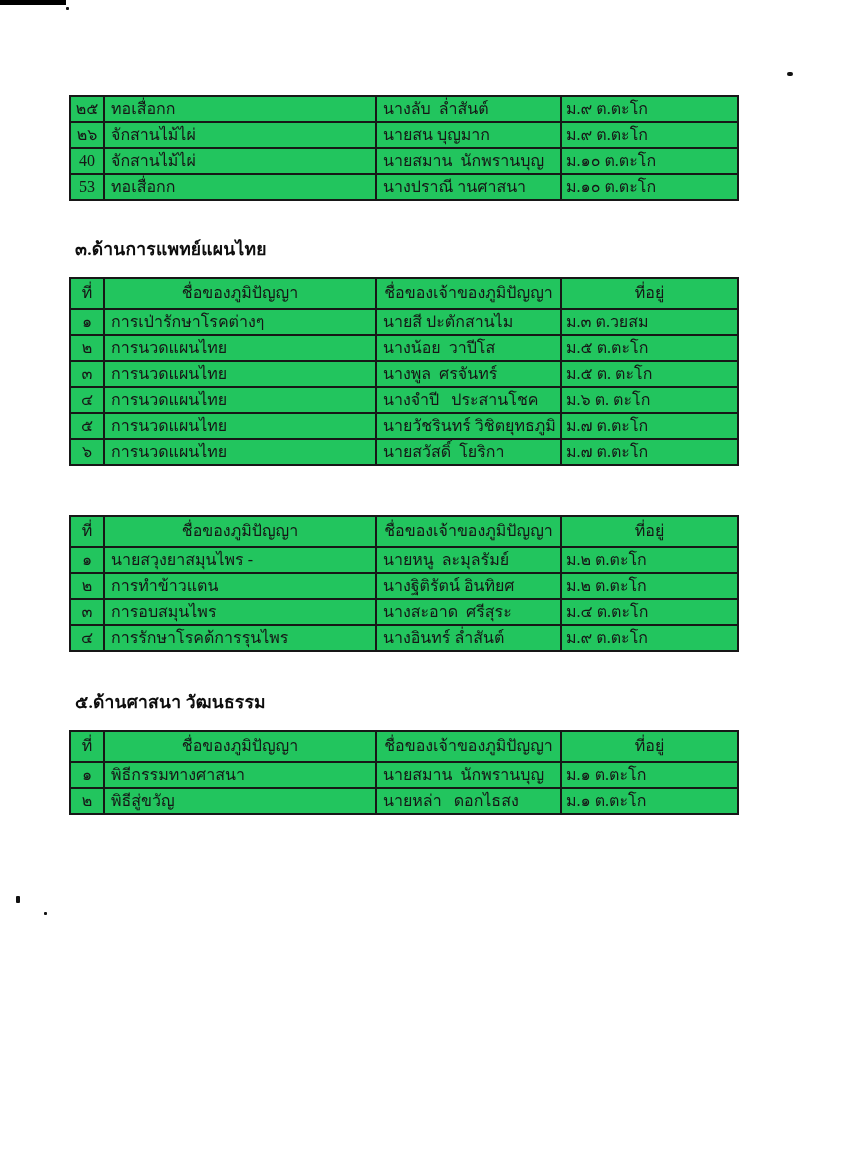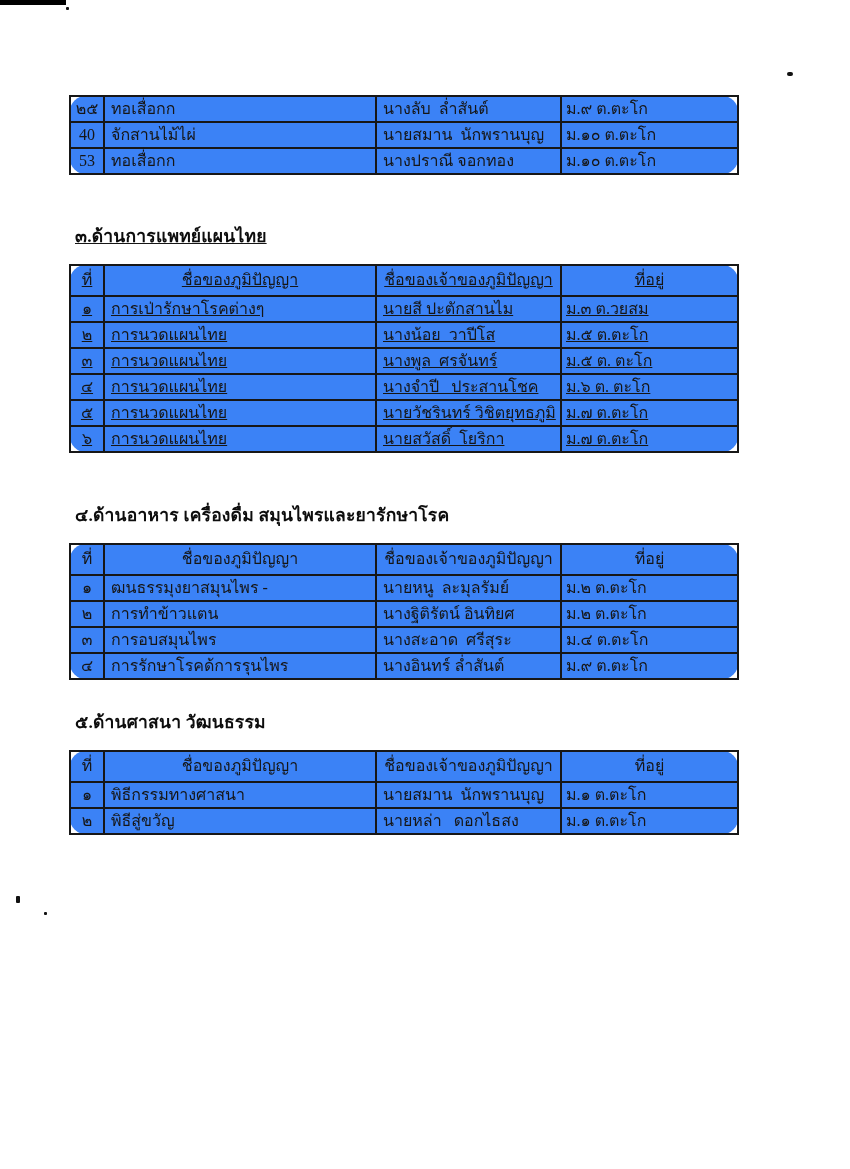--- a/index.html
+++ b/index.html
@@ -23,22 +23,21 @@
   .speck-c { left: 16px; top: 896px; width: 4px; height: 7px; }
   .speck-d { left: 44px; top: 912px; width: 3px; height: 3px; }
 
   
   table.tbl {
     position: absolute;
     border-collapse: collapse;
     table-layout: fixed;
     width: 668px;
     left: 69px;
-    background: #3b82f6;
-    border-radius: 19px;
+    background: #22c55e;
   }
   .tbl col.c0 { width: 34px; }
   .tbl col.c1 { width: 272px; }
   .tbl col.c2 { width: 185px; }
   .tbl col.c3 { width: 177px; }
   .tbl th, .tbl td {
     border: 2px solid #171717;
     font-size: 16px;
     line-height: 1.15;
     white-space: pre;
@@ -57,23 +56,23 @@
   .section .heading {
     margin-left: 6px;
     font-weight: bold;
     font-size: 17.5px;
     letter-spacing: 0.2px;
     color: #0d0d0d;
   }
   .section table.tbl { position: static; margin-top: 14px; }
 
   .top-table { top: 95px; }
-  .section-3 { top: 222px; text-decoration: underline; }
+  .section-3 { top: 235px; }
   .section-4 { top: 501px; }
-  .section-5 { top: 708px; }
+  .section-5 { top: 688px; }
 </style>
 </head>
 <body>
 
 <div class="page">
 
   <div class="mark mark-top-bar"></div>
   <div class="speck speck-a"></div>
   <div class="speck speck-b"></div>
   <div class="speck speck-c"></div>
@@ -87,29 +86,35 @@
         <col class="c3">
       </colgroup>
     <tbody>
         <tr>
           <td class="c0">๒๕</td>
           <td class="c1">ทอเสื่อกก</td>
           <td class="c2">นางลับ  ล่ำสันต์</td>
           <td class="c3">ม.๙ ต.ตะโก</td>
         </tr>
         <tr>
+          <td class="c0">๒๖</td>
+          <td class="c1">จักสานไม้ไผ่</td>
+          <td class="c2">นายสน บุญมาก</td>
+          <td class="c3">ม.๙ ต.ตะโก</td>
+        </tr>
+        <tr>
           <td class="c0">40</td>
           <td class="c1">จักสานไม้ไผ่</td>
           <td class="c2">นายสมาน  นักพรานบุญ</td>
           <td class="c3">ม.๑๐ ต.ตะโก</td>
         </tr>
         <tr>
           <td class="c0">53</td>
           <td class="c1">ทอเสื่อกก</td>
-          <td class="c2">นางปราณี จอกทอง</td>
+          <td class="c2">นางปราณี านศาสนา</td>
           <td class="c3">ม.๑๐ ต.ตะโก</td>
         </tr>
       </tbody>
   </table>
 
   <div class="section section-3">
     <div class="heading">๓.ด้านการแพทย์แผนไทย</div>
     <table class="tbl">
       <colgroup>
           <col class="c0">
@@ -160,40 +165,39 @@
             <td class="c0">๖</td>
             <td class="c1">การนวดแผนไทย</td>
             <td class="c2">นายสวัสดิ์  โยริกา</td>
             <td class="c3">ม.๗ ต.ตะโก</td>
           </tr>
         </tbody>
     </table>
   </div>
 
   <div class="section section-4">
-    <div class="heading">๔.ด้านอาหาร เครื่องดื่ม สมุนไพรและยารักษาโรค</div>
     <table class="tbl">
       <colgroup>
           <col class="c0">
           <col class="c1">
           <col class="c2">
           <col class="c3">
         </colgroup>
       <thead>
         <tr>
             <th class="c0">ที่</th>
             <th class="c1">ชื่อของภูมิปัญญา</th>
             <th class="c2">ชื่อของเจ้าของภูมิปัญญา</th>
             <th class="c3">ที่อยู่</th>
           </tr>
       </thead>
       <tbody>
           <tr>
             <td class="c0">๑</td>
-            <td class="c1">ฒนธรรมุงยาสมุนไพร -</td>
+            <td class="c1">นายสวุงยาสมุนไพร -</td>
             <td class="c2">นายหนู  ละมุลรัมย์</td>
             <td class="c3">ม.๒ ต.ตะโก</td>
           </tr>
           <tr>
             <td class="c0">๒</td>
             <td class="c1">การทำข้าวแตน</td>
             <td class="c2">นางฐิติรัตน์ อินทิยศ</td>
             <td class="c3">ม.๒ ต.ตะโก</td>
           </tr>
           <tr>

